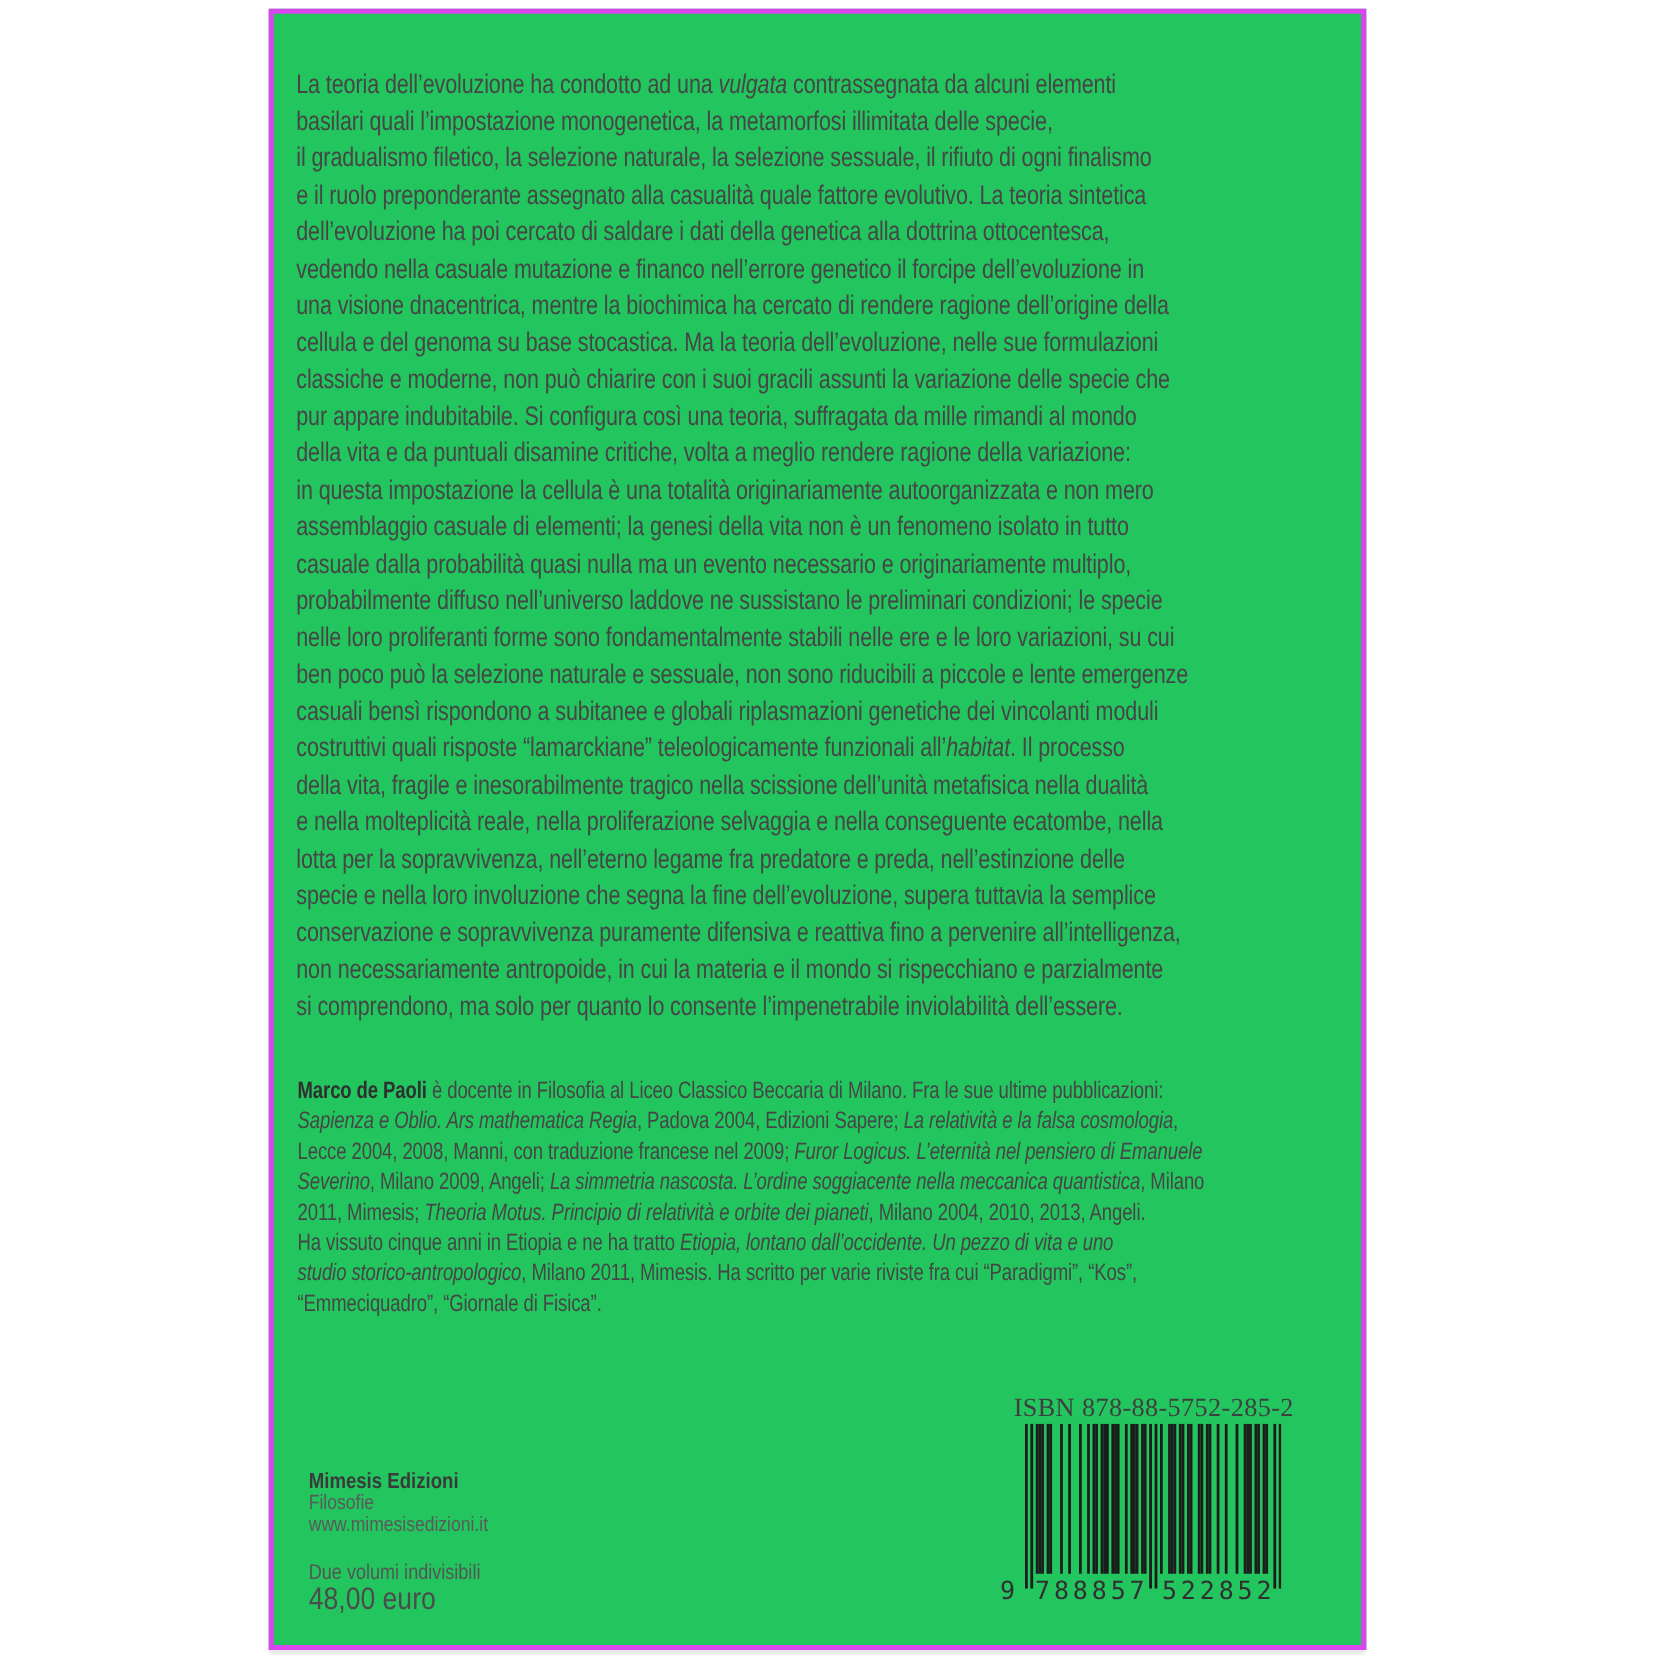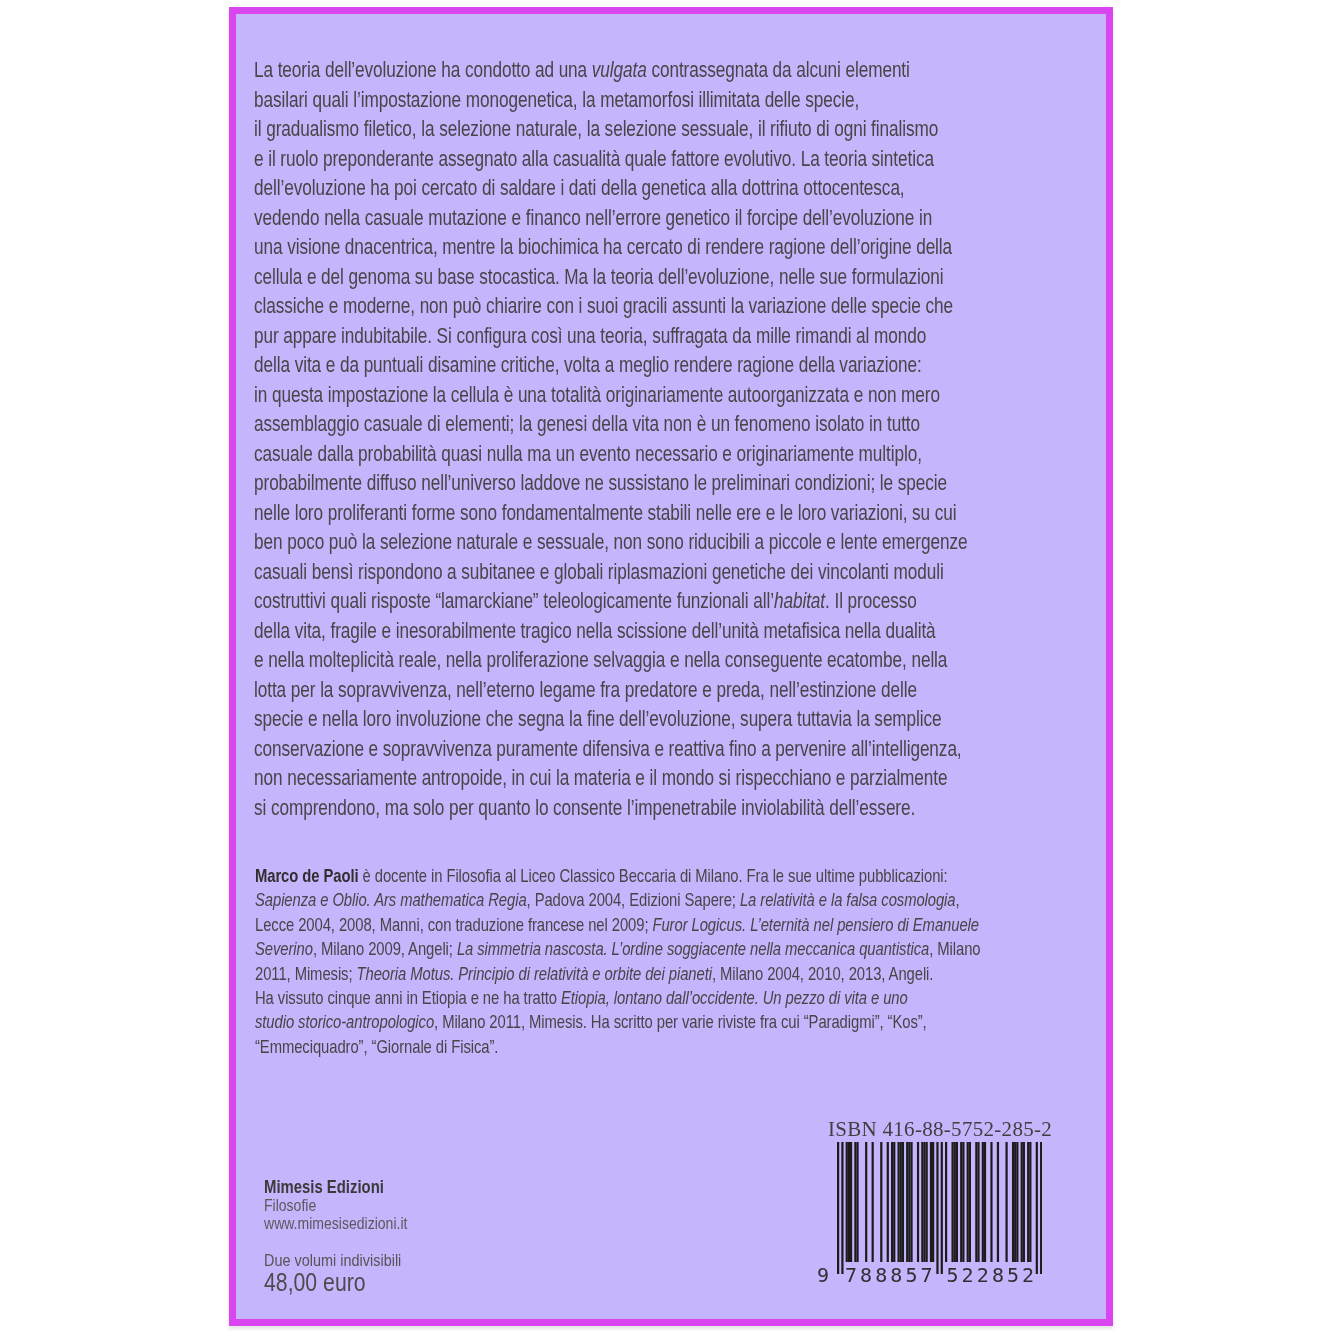--- a/index.html
+++ b/index.html
@@ -1,19 +1,19 @@
 <!DOCTYPE html>
 <html><head>
 <meta charset="utf-8">
 <style>
   html,body{margin:0;padding:0;background:#ffffff;}
   .canvas{position:relative;width:1344px;height:1344px;background:#ffffff;overflow:hidden;
           font-family:"Liberation Sans",sans-serif;}
-  .cover{position:absolute;left:229px;top:7px;width:870px;height:1305px;
-         border:7px solid #d946ef;background:#c4b5fd;overflow:hidden;
+  .cover{position:absolute;left:215px;top:7px;width:870px;height:1305px;
+         border:4px solid #d946ef;background:#22c55e;overflow:hidden;
          box-shadow:0 3px 3px rgba(0,0,0,0.10);}
   .synopsis{position:absolute;left:18px;top:42px;color:#464646;font-size:21.5px;
             line-height:29.5px;letter-spacing:-0.1px;white-space:nowrap;
             transform:scaleX(0.80);transform-origin:0 0;}
   .bio{position:absolute;left:19px;top:850px;color:#464646;font-size:19px;
        line-height:24.4px;letter-spacing:-0.1px;white-space:nowrap;
        transform:scaleX(0.78);transform-origin:0 0;}
   .bio b{color:#2f2f2f;}
   .line{white-space:nowrap;}
   .publisher{position:absolute;left:28px;top:0;width:420px;height:1300px;
@@ -79,21 +79,21 @@
 
     <div class="publisher">
       <div class="pub-name">Mimesis Edizioni</div>
       <div class="pub-series">Filosofie</div>
       <div class="pub-site">www.mimesisedizioni.it</div>
       <div class="pub-note">Due volumi indivisibili</div>
       <div class="pub-price">48,00 euro</div>
     </div>
 
     <div class="isbn-block">
-      <div class="isbn-label">ISBN 416-88-5752-285-2</div>
+      <div class="isbn-label">ISBN 878-88-5752-285-2</div>
       <div class="barcode" id="barcode"><svg xmlns="http://www.w3.org/2000/svg" width="205.20000000000002" height="132">
             <rect x="0.00" y="0" width="2.21" height="132" fill="#1c1c1c"></rect>
             <rect x="4.32" y="0" width="2.21" height="132" fill="#1c1c1c"></rect>
             <rect x="8.64" y="0" width="2.21" height="120" fill="#1c1c1c"></rect>
             <rect x="10.80" y="0" width="2.21" height="120" fill="#1c1c1c"></rect>
             <rect x="12.96" y="0" width="2.21" height="120" fill="#1c1c1c"></rect>
             <rect x="17.28" y="0" width="2.21" height="120" fill="#1c1c1c"></rect>
             <rect x="19.44" y="0" width="2.21" height="120" fill="#1c1c1c"></rect>
             <rect x="28.08" y="0" width="2.21" height="120" fill="#1c1c1c"></rect>
             <rect x="34.56" y="0" width="2.21" height="120" fill="#1c1c1c"></rect>

